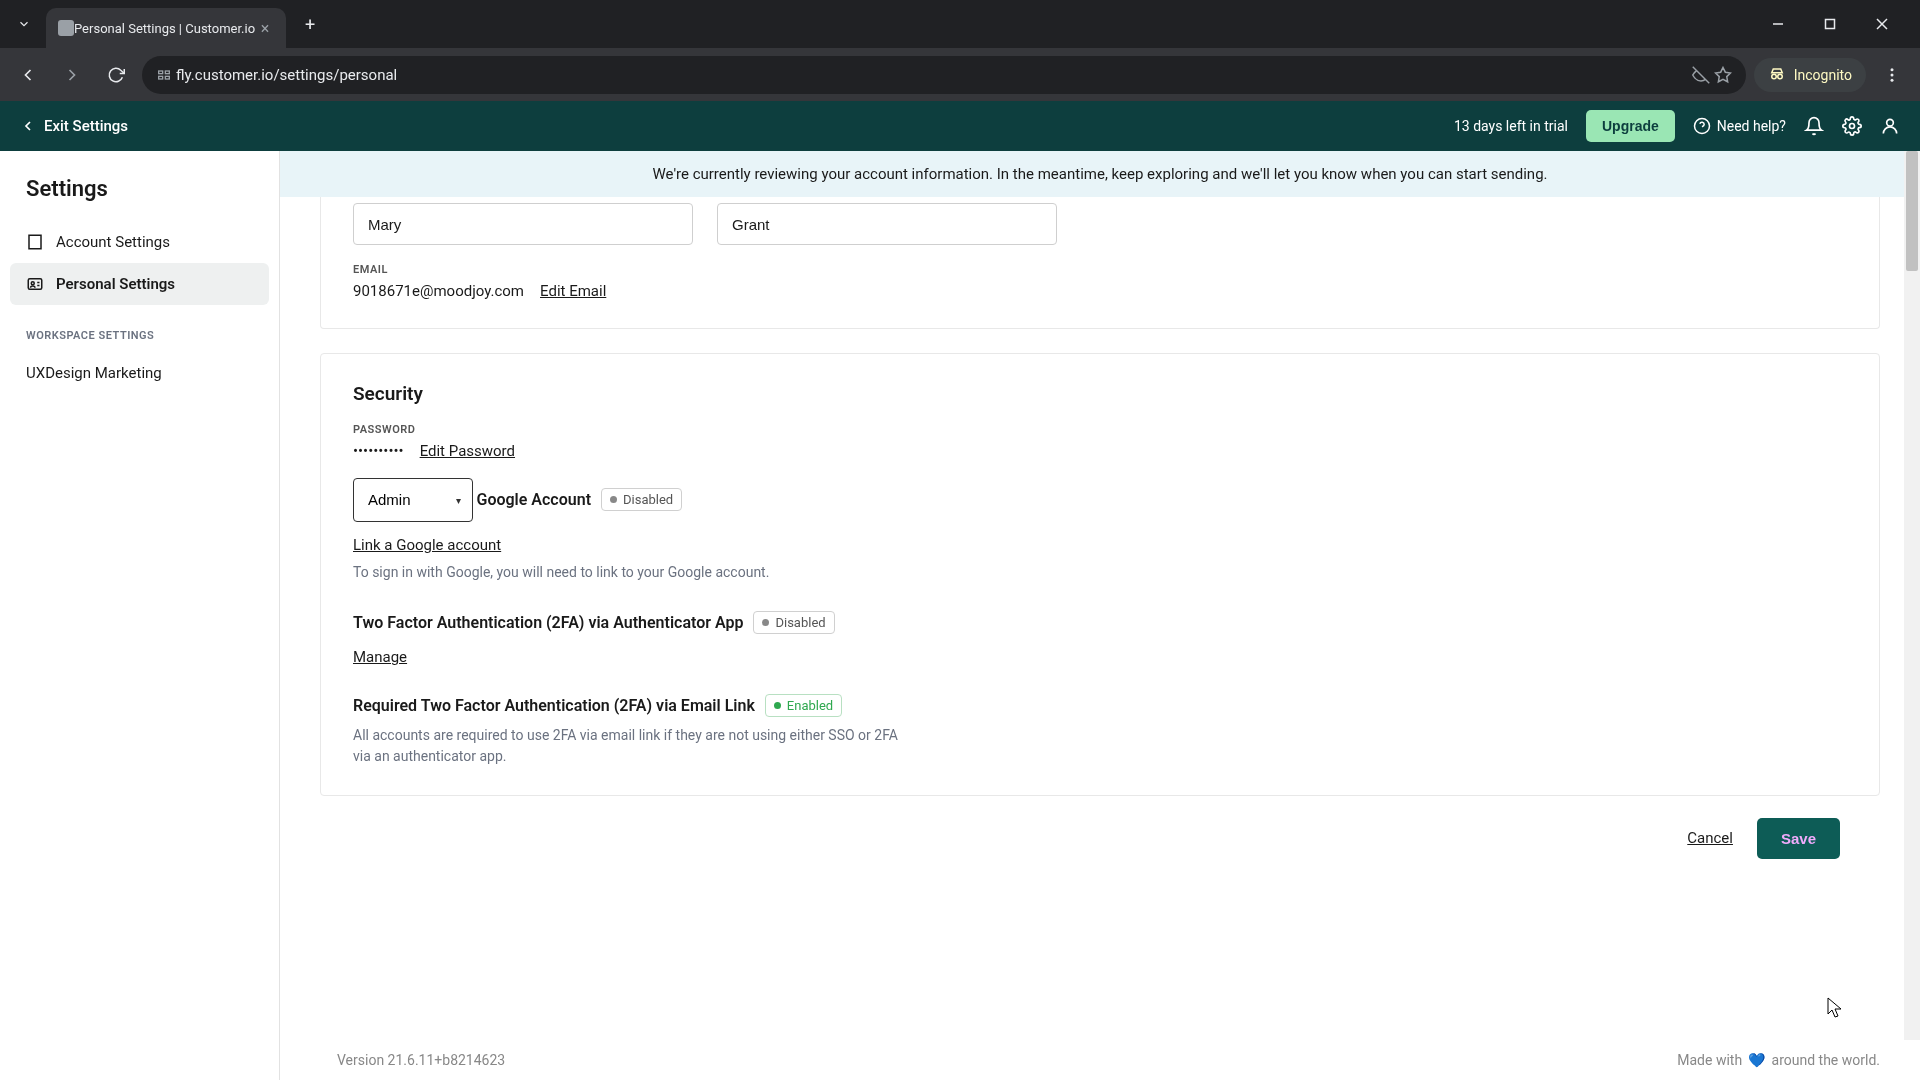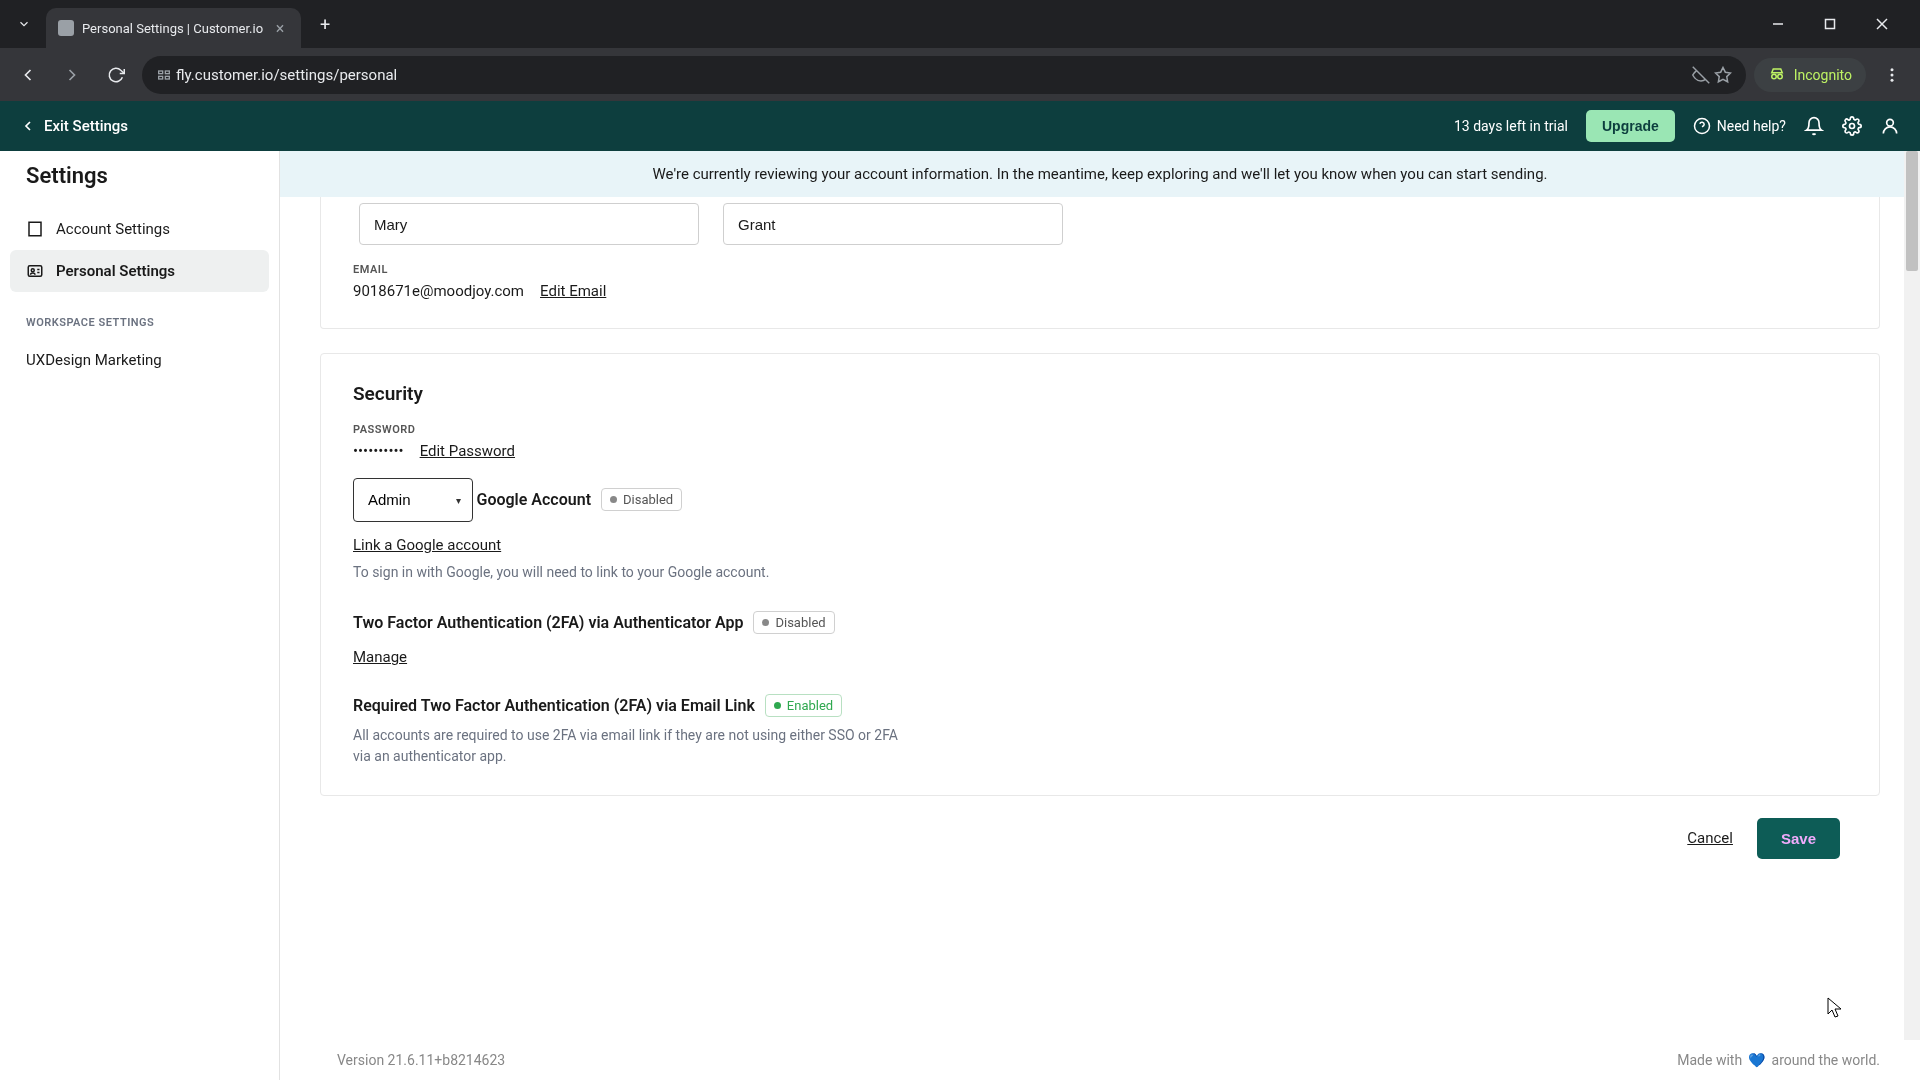--- a/index.html
+++ b/index.html
@@ -2,66 +2,66 @@
 <html><head>
 <meta charset="utf-8">
 <style>
 * { box-sizing: border-box; margin: 0; padding: 0; }
 body { font-family: -apple-system, BlinkMacSystemFont, "Segoe UI", Roboto, sans-serif; font-size: 14px; color: #1a1a1a; background: #fff; width: 1920px; height: 1080px; overflow: hidden; position: relative; }
 
 
 .browser-chrome { background: #202124; height: 101px; display: flex; flex-direction: column; }
 .tab-bar { height: 48px; display: flex; align-items: center; padding: 0 8px; }
 .tab-menu-btn { width: 32px; height: 32px; border-radius: 6px; display: flex; align-items: center; justify-content: center; color: #e8eaed; cursor: pointer; margin-right: 6px; }
-.tab { background: #35363a; height: 40px; border-radius: 10px 10px 0 0; display: flex; align-items: center; padding: 0 12px; min-width: 240px; gap: 8px; margin-top: 8px; }
+.tab { background: #35363a; height: 40px; border-radius: 10px 10px 0 0; display: flex; align-items: center; padding: 0 12px; min-width: 240px; margin-top: 8px; }
 .tab-favicon { width: 16px; height: 16px; background: #9aa0a6; border-radius: 3px; flex-shrink: 0; }
 .tab-title { color: #e8eaed; font-size: 13px; flex: 1; white-space: nowrap; overflow: hidden; text-overflow: ellipsis; }
 .tab-close { color: #9aa0a6; font-size: 16px; cursor: pointer; width: 18px; text-align: center; }
 .new-tab-btn { color: #e8eaed; font-size: 18px; width: 32px; height: 32px; display: flex; align-items: center; justify-content: center; cursor: pointer; margin-left: 8px; }
 .window-controls { margin-left: auto; display: flex; gap: 8px; align-items: center; padding-right: 8px; }
 .window-btn { width: 44px; height: 32px; display: flex; align-items: center; justify-content: center; color: #e8eaed; cursor: pointer; font-size: 14px; }
 
 .address-bar-row { background: #35363a; height: 53px; display: flex; align-items: center; padding: 0 10px; gap: 8px; }
 .nav-btn { width: 36px; height: 36px; display: flex; align-items: center; justify-content: center; color: #9aa0a6; cursor: pointer; border-radius: 50%; }
 .nav-btn.enabled { color: #e8eaed; }
 .address-bar { flex: 1; background: #202124; height: 38px; border-radius: 19px; display: flex; align-items: center; padding: 0 14px; gap: 4px; }
 .lock-icon { color: #9aa0a6; font-size: 14px; }
 .url-text { color: #e8eaed; font-size: 15px; flex: 1; }
-.incognito-badge { background: #3c4043; color: #bef264; height: 34px; border-radius: 17px; display: flex; align-items: center; padding: 0 14px; gap: 8px; font-size: 14px; }
+.incognito-badge { background: #3c4043; color: #fef9c3; height: 34px; border-radius: 17px; display: flex; align-items: center; padding: 0 14px; gap: 8px; font-size: 14px; }
 
 
 .app-header { background: #0d3e3e; height: 50px; display: flex; align-items: center; padding: 0 20px; color: #fff; }
 .exit-settings { display: flex; align-items: center; gap: 8px; cursor: pointer; font-size: 15px; font-weight: 500; }
 .header-right { margin-left: auto; display: flex; align-items: center; gap: 18px; }
 .trial-text { font-size: 14px; }
 .upgrade-btn { background: #9ae6b4; color: #0d3e3e; border: none; padding: 8px 16px; border-radius: 5px; font-weight: 600; font-size: 14px; cursor: pointer; }
 .header-icon { width: 20px; height: 20px; cursor: pointer; display: flex; align-items: center; justify-content: center; }
 .need-help { display: flex; align-items: center; gap: 6px; cursor: pointer; font-size: 14px; }
 
 
 .app-body { display: flex; height: calc(1080px - 101px - 50px); position: relative; }
 
 
-.sidebar { width: 280px; border-right: 1px solid #e2e2e2; padding: 12px 10px; background: #fff; }
+.sidebar { width: 280px; border-right: 1px solid #e2e2e2; padding: 25px 10px; background: #fff; }
 .sidebar-title { font-size: 22px; font-weight: 600; padding: 0 16px 20px; }
 .sidebar-item { display: flex; align-items: center; gap: 12px; padding: 12px 16px; border-radius: 6px; cursor: pointer; font-size: 15px; }
 .sidebar-item.active { background: #eef0f0; font-weight: 600; }
 .sidebar-icon { width: 18px; height: 18px; display: flex; align-items: center; justify-content: center; }
 .sidebar-section-label { font-size: 11px; font-weight: 600; color: #6b7280; letter-spacing: 0.5px; padding: 24px 16px 10px; }
 
 
 .main { flex: 1; overflow-y: auto; position: relative; }
 .banner { background: #e8f4f8; padding: 14px 20px; text-align: center; font-size: 15px; color: #1a1a1a; }
 .content { padding: 0 40px 40px; }
 
 .card { background: #fff; border: 1px solid #e8e8e8; border-radius: 4px; padding: 28px 32px; margin-top: 24px; }
 
 .form-row { display: flex; gap: 24px; }
 .form-group { flex: 0 0 340px; }
-.text-input { width: 100%; height: 42px; border: 1px solid #cfcfcf; border-radius: 4px; padding: 0 14px; font-size: 15px; color: #1a1a1a; margin-left: 6px; }
+.text-input { width: 100%; height: 42px; border: 1px solid #cfcfcf; border-radius: 4px; padding: 0 14px; font-size: 15px; color: #1a1a1a; }
 
 .field-label { font-size: 11px; font-weight: 600; color: #555; letter-spacing: 0.5px; margin-top: 18px; margin-bottom: 6px; }
 .field-value-row { display: flex; align-items: center; gap: 16px; font-size: 15px; }
 .link-action { color: #1a1a1a; text-decoration: underline; cursor: pointer; font-size: 15px; }
 
 .section-title { font-size: 19px; font-weight: 600; margin-bottom: 6px; }
 
 .select-wrap { position: relative; display: inline-block; }
 .select-wrap select { appearance: none; -webkit-appearance: none; border: 1px solid #333; border-radius: 4px; height: 44px; padding: 0 40px 0 14px; font-size: 15px; background: #fff; cursor: pointer; min-width: 120px; }
 .select-caret { position: absolute; right: 12px; top: 50%; transform: translateY(-50%); pointer-events: none; font-size: 10px; color: #333; }

